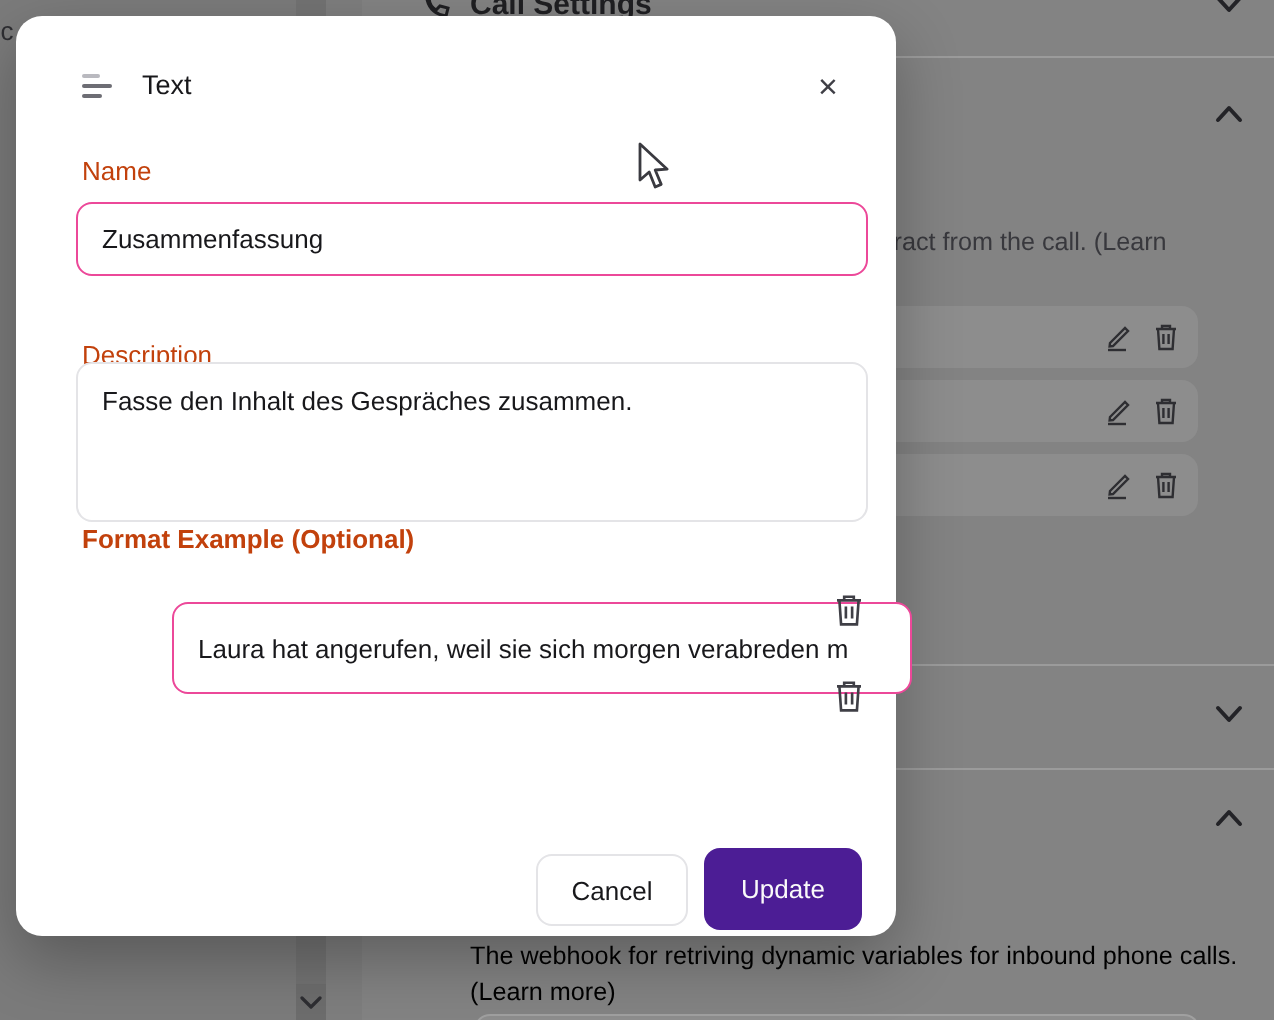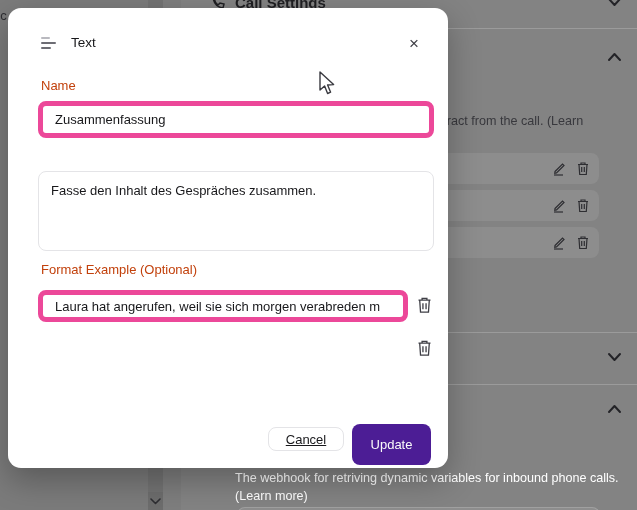--- a/index.html
+++ b/index.html
@@ -17,43 +17,43 @@
 
   .bg-headerline { position:absolute; left:210px; top:-7px; height:18px; display:flex; align-items:center; gap:8px; color:#1f1f22; font-size:15px; font-weight:700; overflow:hidden; }
   .bg-divider { position:absolute; left:190px; right:0; height:1px; background:#9b9b9b; }
   .bg-chevron { position:absolute; width:16px; height:16px; }
   .bg-chevron svg { display:block; }
 
   .bg-row { position:absolute; left:420px; width:179px; height:31px; background:#8d8d8d; border-radius:0 8px 8px 0; display:flex; align-items:center; justify-content:flex-end; gap:9px; padding-right:9px; }
   .bg-row svg { display:block; }
 
   .bg-partial-text { position:absolute; left:437px; top:114px; color:#38383d; font-size:12.6px; white-space:nowrap; }
-  .bg-webhook { position:absolute; left:235px; top:469px; width:392px; color:#ffffff; font-size:12.6px; line-height:18px; }
+  .bg-webhook { position:absolute; left:235px; top:469px; width:392px; color:#000000; font-size:12.6px; line-height:18px; }
   .bg-bottombox { position:absolute; left:237px; top:507px; width:363px; height:12px; background:#8d8d8d; border:1px solid #a0a0a0; border-bottom:none; border-radius:8px 8px 0 0; }
 
   
   .modal { position:absolute; left:8px; top:8px; width:440px; height:460px; background:#ffffff; border-radius:13px; box-shadow:0 12px 32px rgba(0,0,0,.28); z-index:5; }
   .modal-header { position:absolute; left:33px; top:27px; display:flex; align-items:flex-start; gap:13px; }
   .type-icon { width:17px; height:17px; position:relative; }
   .type-icon i { position:absolute; left:0; height:2.4px; border-radius:2px; display:block; }
   .type-icon .l1 { top:2px;  width:9px;  background:#b9b9bf; }
   .type-icon .l2 { top:7px;  width:15px; background:#6d6d74; }
   .type-icon .l3 { top:12px; width:10px; background:#6d6d74; }
   .modal-title { font-size:13.5px; color:#18181b; font-weight:500; }
   .close-btn { position:absolute; right:24px; top:26px; width:20px; height:20px; border:none; background:none; cursor:pointer; color:#3f3f46; font-size:17px; line-height:18px; text-align:center; font-weight:400; padding:0; }
 
   .field-label { position:absolute; left:33px; font-size:13px; color:#c2410c; }
-  .txt-input { position:absolute; left:30px; width:396px; height:37px; border:5px solid #ec4899; border-radius:8px; padding:0 12px; font-size:13px; color:#18181b; font-family:"Liberation Sans", sans-serif; background:#fff; outline:none; }
+  .txt-input { position:absolute; left:30px; width:396px; height:37px; border:1px solid #ec4899; border-radius:8px; padding:0 12px; font-size:13px; color:#18181b; font-family:"Liberation Sans", sans-serif; background:#fff; outline:none; }
   .txt-area { position:absolute; left:30px; width:396px; height:80px; border:1px solid #e4e4e7; border-radius:8px; padding:10px 12px; font-size:13px; color:#18181b; font-family:"Liberation Sans", sans-serif; background:#fff; resize:none; outline:none; line-height:17px; }
   .ex-input { width:370px; }
   .del-btn { position:absolute; left:408px; width:20px; height:20px; border:none; background:none; padding:0; cursor:pointer; }
   .del-btn svg { display:block; }
 
   .add-btn { position:absolute; left:30px; top:365px; width:70px; height:36px; background:#fff; border:1px solid #e4e4e7; border-radius:8px; font-size:13px; color:#18181b; font-family:"Liberation Sans", sans-serif; cursor:pointer; }
-  .cancel-btn { position:absolute; left:260px; top:419px; width:76px; height:24px; background:#fff; border:1px solid #e4e4e7; border-radius:8px; font-size:13px; color:#18181b; font-family:"Liberation Sans", sans-serif; cursor:pointer;text-decoration:underline; }
+  .cancel-btn { position:absolute; left:260px; top:419px; width:76px; height:36px; background:#fff; border:1px solid #e4e4e7; border-radius:8px; font-size:13px; color:#18181b; font-family:"Liberation Sans", sans-serif; cursor:pointer; }
   .update-btn { position:absolute; left:344px; top:416px; width:79px; height:41px; background:#4c1d95; border:none; border-radius:8px; font-size:13px; color:#fafafa; font-family:"Liberation Sans", sans-serif; cursor:pointer; }
 
   .cursor { position:absolute; left:309px; top:63px; z-index:9; pointer-events:none; }
 </style>
 </head>
 <body>
 
 <div class="bg">
   <div class="bg-left">
     <span class="bg-frag" style="top:8px">nc</span>
@@ -145,25 +145,25 @@
         <i class="l3"></i>
       </span>
     <span class="modal-title">Text</span>
   </div>
   <button class="close-btn">×</button>
 
   <label class="field-label" style="top:70px;">Name</label>
   <input class="txt-input" style="top: 93px;" type="text" value="Zusammenfassung">
 
   <label class="field-label" style="top:130px;margin-top:32px;">Description</label>
-  <textarea class="txt-area" style="top: 163px;">Fasse den Inhalt des Gespräches zusammen.</textarea>
+  <textarea class="txt-area" style="top: 173px;">Fasse den Inhalt des Gespräches zusammen.</textarea>
 
-  <label class="field-label" style="top:254px;">Format Example (Optional)</label>
+  <label class="field-label" style="top:254px;font-weight:bold;">Format Example (Optional)</label>
 
-  <input class="txt-input ex-input" style="top: 282px; height: 32px;" type="text" value="Laura hat angerufen, weil sie sich morgen verabreden m">
+  <input class="txt-input ex-input" style="top: 293px; height: 46px; margin-left: 48px;" type="text" value="Laura hat angerufen, weil sie sich morgen verabreden m">
   <button class="del-btn" style="top:287px;">
     <svg width="17" height="18" viewBox="0 0 14 15">
         <path d="M2 3.5 h10 M5 3.5 V2 h4 v1.5 M3 3.5 l0.7 10 h6.6 l0.7-10 M5.7 6 v5 M8.3 6 v5" fill="none" stroke="#3f3f46" stroke-width="1.1"></path>
       </svg>
   </button>
 
   <button class="del-btn" style="top:330px;">
     <svg width="17" height="18" viewBox="0 0 14 15">
         <path d="M2 3.5 h10 M5 3.5 V2 h4 v1.5 M3 3.5 l0.7 10 h6.6 l0.7-10 M5.7 6 v5 M8.3 6 v5" fill="none" stroke="#3f3f46" stroke-width="1.1"></path>
       </svg>

